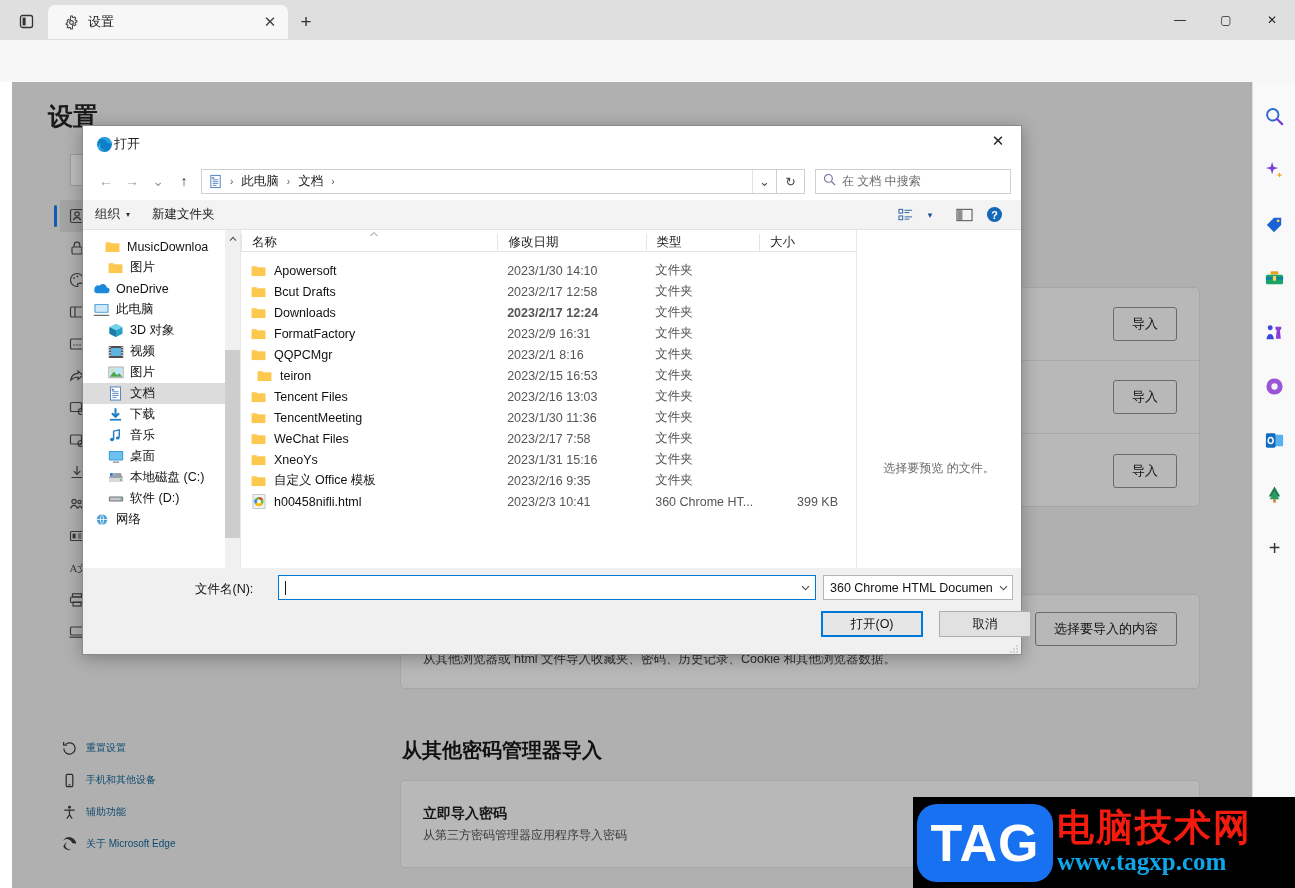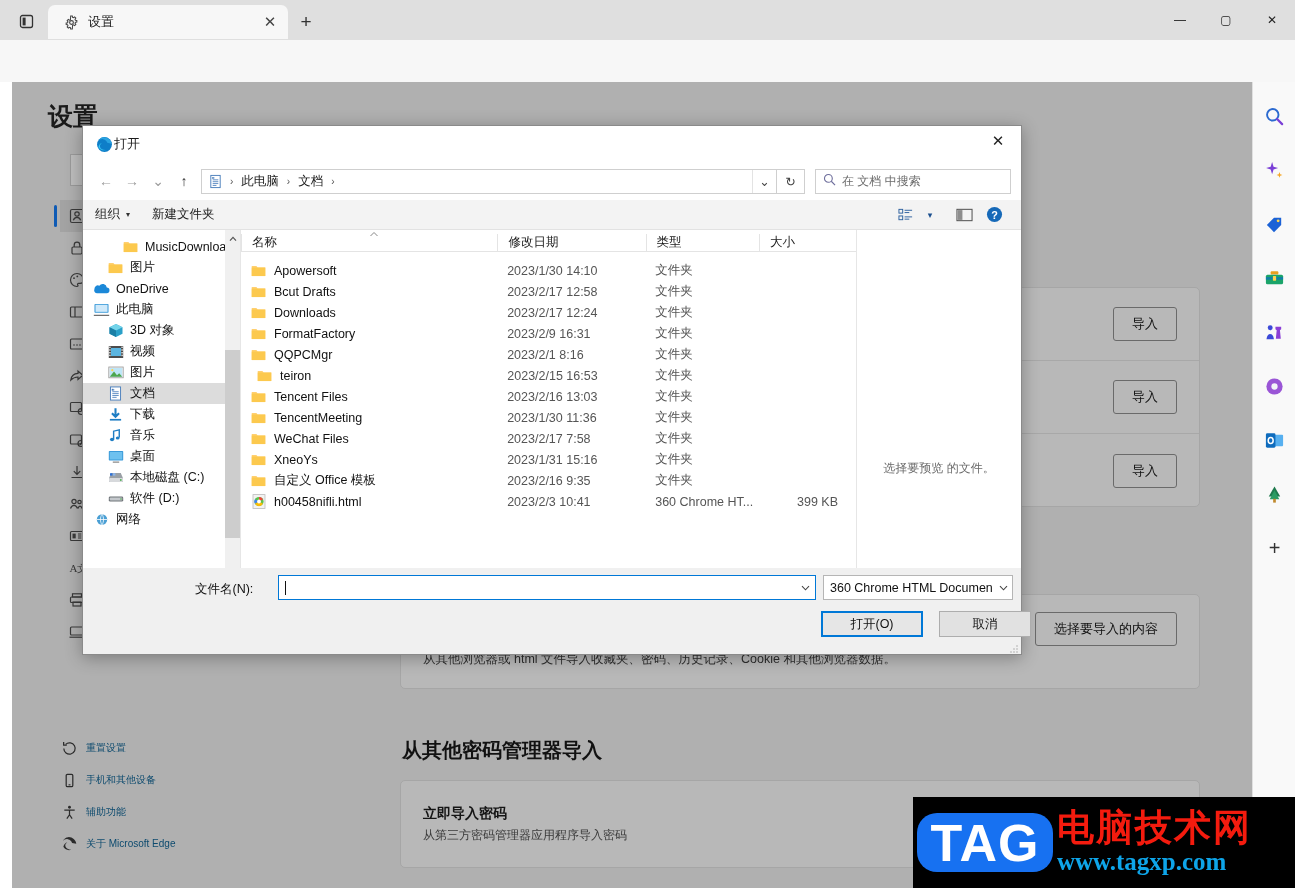--- a/index.html
+++ b/index.html
@@ -213,21 +213,21 @@
   .btn-cancel {
     position:absolute; left:856px; top:43px; width:92px; height:26px;
     background:#e1e1e1; border:1px solid #adadad; font-size:12.5px; color:#111;
     font-family:inherit;
   }
   .resizer { position:absolute; right:2px; bottom:1px; width:10px; height:10px; }
 
   
   .wm { position:absolute; left:913px; top:797px; width:382px; height:91px; background:#000; display:flex; align-items:center;}
   .wm-badge {
-    width:136px; height:59px; margin-left:4px; background:#1771f1; border-radius:20px;
+    width:136px; height:78px; margin-left:4px; background:#1771f1; border-radius:20px;
     display:flex; align-items:center; justify-content:center;
     color:#fff; font-size:52px; font-weight:700; letter-spacing:1px;
     font-family:"Liberation Sans", sans-serif;
   }
   .wm-txt { margin-left:4px; }
   .wm-cn { color:#f41b0e; font-size:37px; font-weight:700; letter-spacing:2px; line-height:1.05; font-family:"DejaVu Sans", sans-serif;}
   .wm-url { color:#0ea5e9; font-size:25px; font-weight:700; font-family:"Liberation Serif", serif; letter-spacing:0px;}
 </style>
 </head>
 <body>
@@ -657,21 +657,21 @@
               <text x="9" y="13.4" font-size="11.5" fill="#fff" text-anchor="middle" font-family="Liberation Sans, sans-serif" font-weight="bold">?</text>
             </svg>
         </span>
       </span>
     </div>
 
     <div class="dlg-body">
 
       <div class="tree">
         <div class="tree-inner" id="tree-inner">
-            <div class="titem" style="padding-left: 39px;">
+            <div class="titem" style="padding-left: 21px;">
               <span class="ti-ic">
                 <svg width="15" height="13" viewBox="0 0 16 14">
                   <path d="M.7 2.2h5l1.4 1.6h8.2v9.2H.7z" fill="#ffd071"></path>
                   <path d="M.7 3.8h14.6v9.2H.7z" fill="#fcc94e"></path>
                 </svg>
               </span>
               <span>MusicDownloa</span>
             </div>
             <div class="titem" style="padding-left: 24px;">
               <span class="ti-ic">
@@ -870,21 +870,21 @@
             <div class="frow">
               <div class="fc f-name" style="width: 265px;">
                 <span class="fi">
                   <svg width="15" height="13" viewBox="0 0 16 14">
                     <path d="M.7 2.2h5l1.4 1.6h8.2v9.2H.7z" fill="#ffd071"></path>
                     <path d="M.7 3.8h14.6v9.2H.7z" fill="#fcc94e"></path>
                   </svg>
                 </span>
                 <span>Downloads</span>
               </div>
-              <div class="fc f-date" style="width: 153px;">2023/2/17 12:24</div>
+              <div class="fc f-date" style="width: 153px; font-weight: bold;">2023/2/17 12:24</div>
               <div class="fc f-type" style="width: 117px;">文件夹</div>
               <div class="fc f-size" style="width: 100px;"></div>
             </div>
             <div class="frow">
               <div class="fc f-name" style="width: 265px;">
                 <span class="fi">
                   <svg width="15" height="13" viewBox="0 0 16 14">
                     <path d="M.7 2.2h5l1.4 1.6h8.2v9.2H.7z" fill="#ffd071"></path>
                     <path d="M.7 3.8h14.6v9.2H.7z" fill="#fcc94e"></path>
                   </svg>

